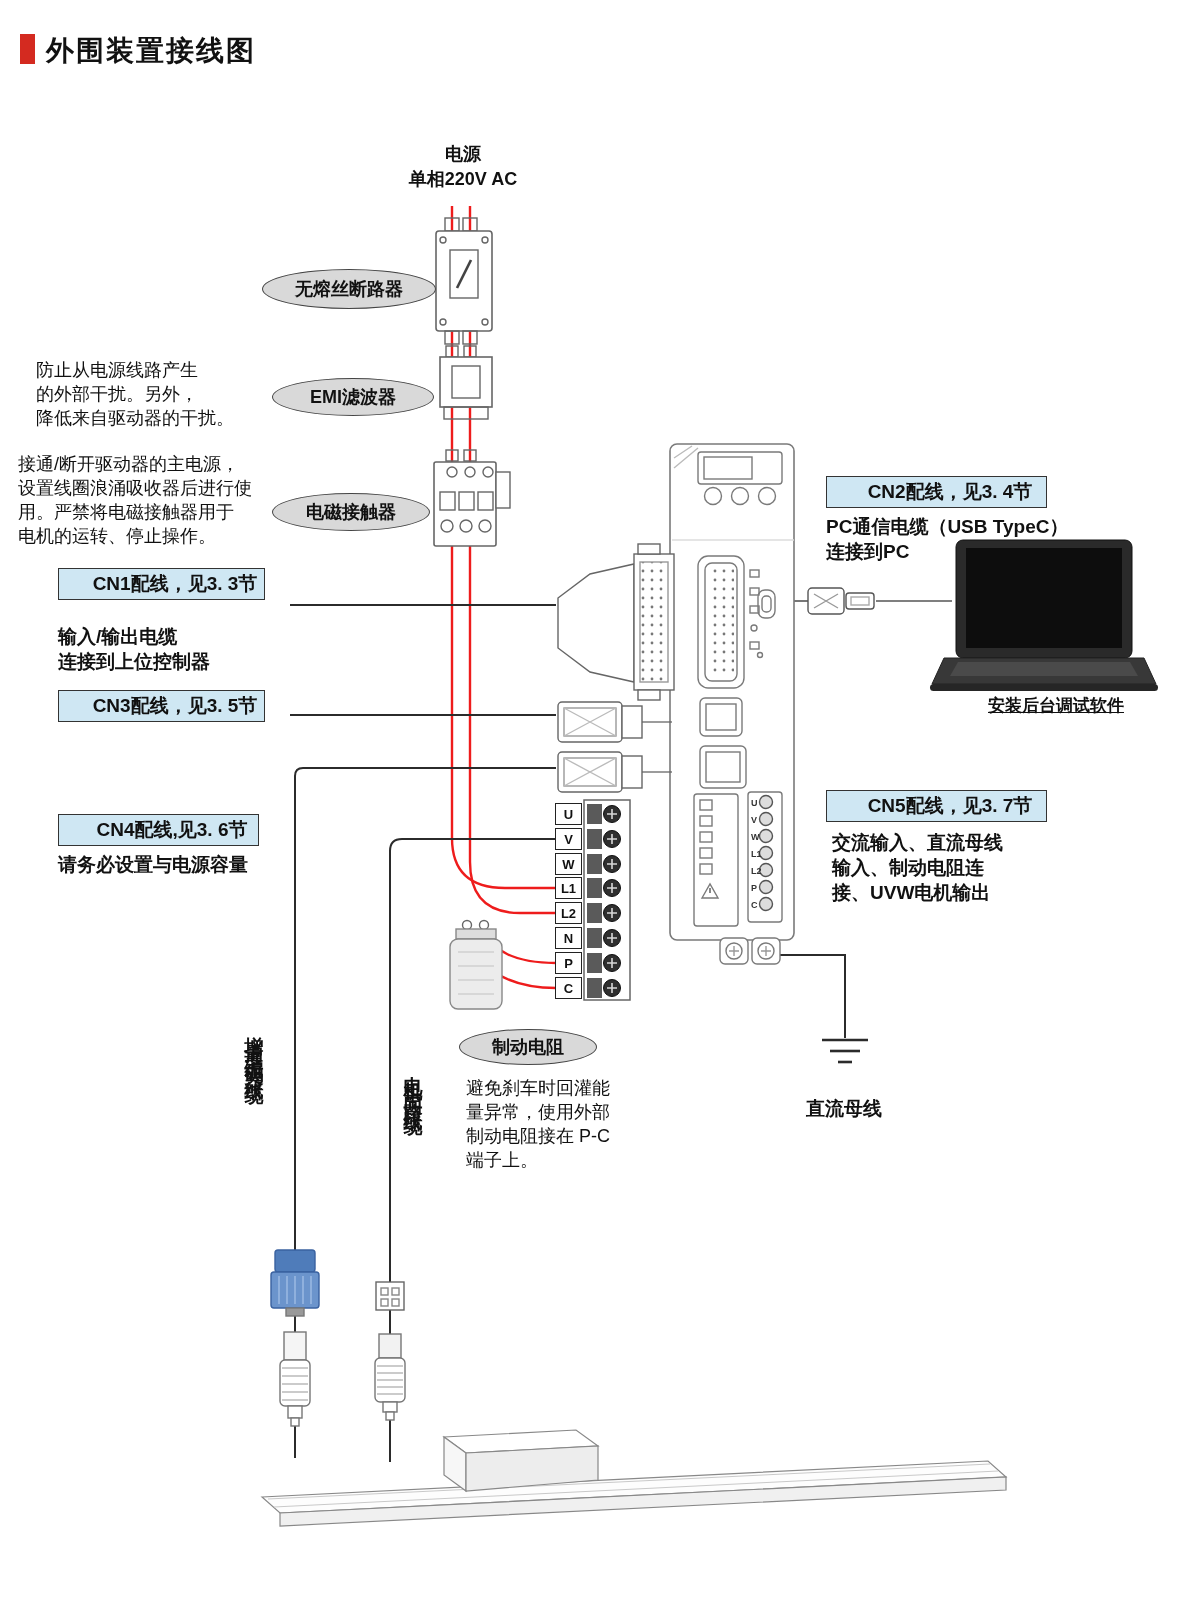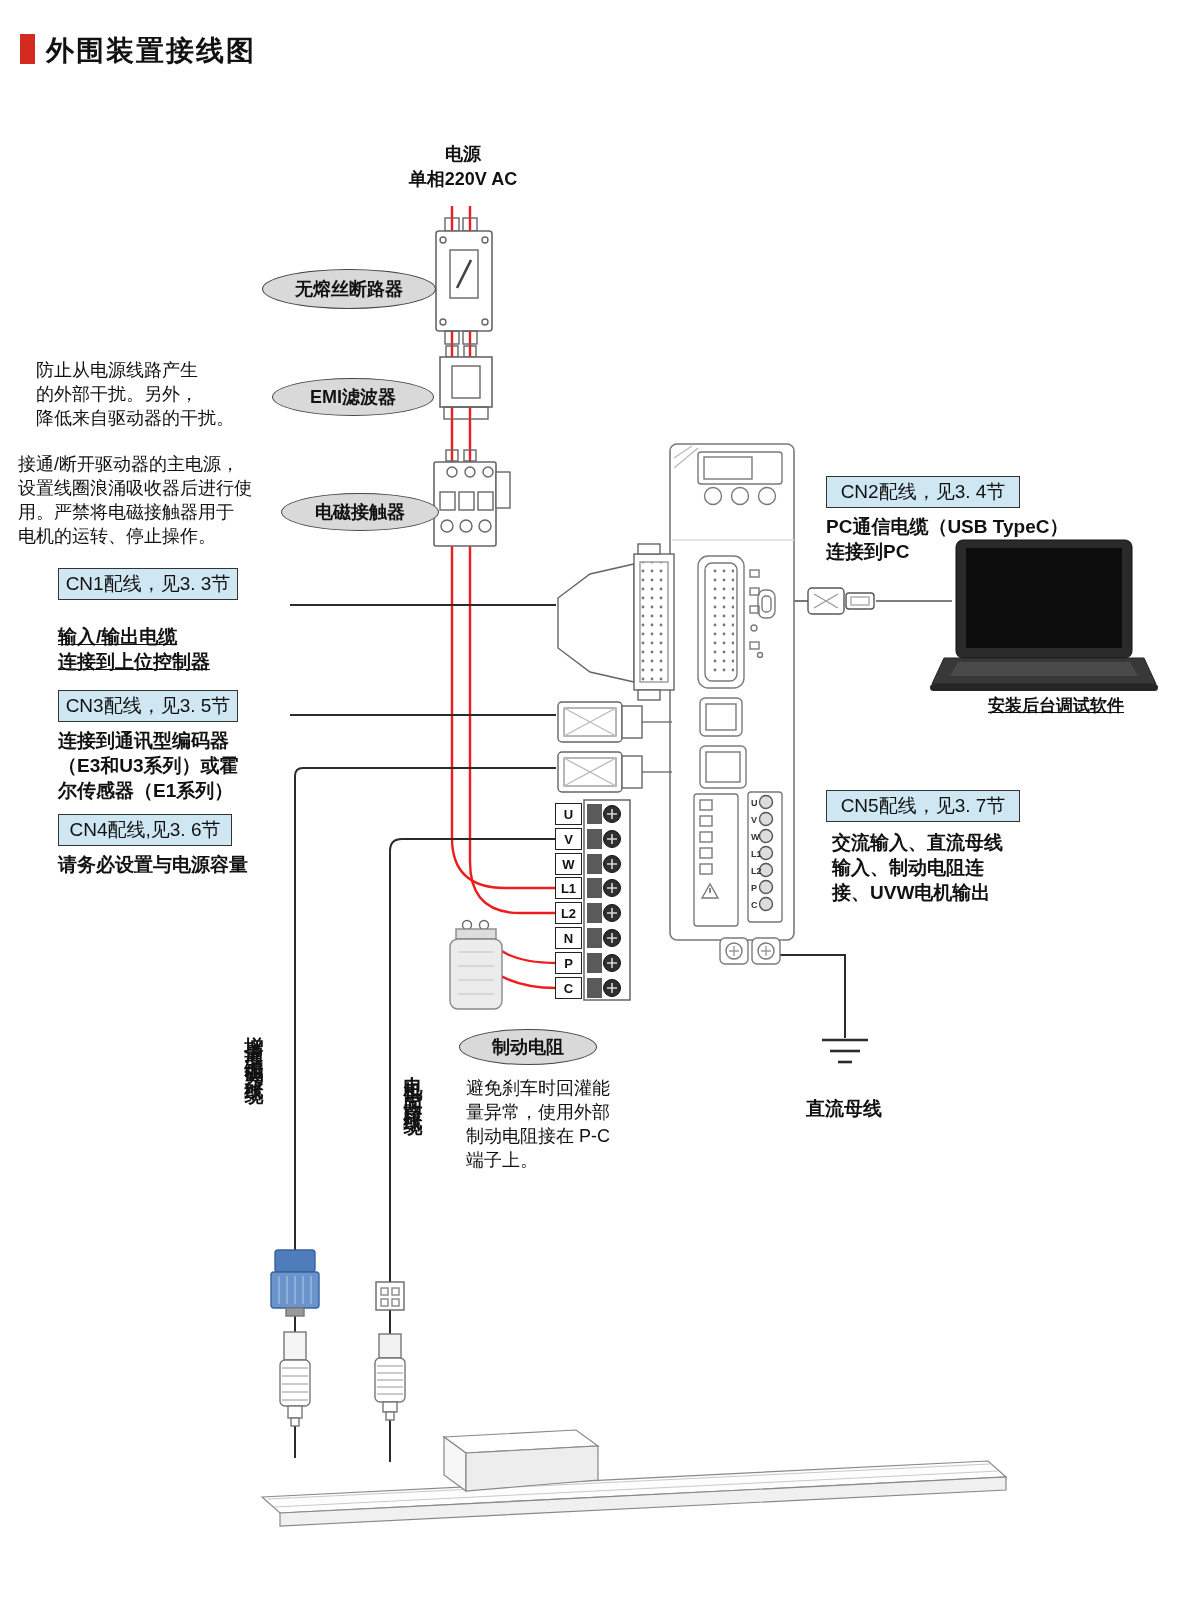--- a/index.html
+++ b/index.html
@@ -17,21 +17,21 @@
   }
   #art{position:absolute;left:0;top:0;}
   .txt{position:absolute;white-space:nowrap;}
   .ml{white-space:pre-line;}
   .title{font-size:28px;font-weight:bold;letter-spacing:2px;}
   .title-marker{position:absolute;background:var(--accent-red);}
   .note{font-size:18px;line-height:24px;font-weight:500;}
   .cn-box{
     position:absolute;background:var(--cn-box-bg);border:1px solid var(--cn-box-border);
     display:flex;align-items:center;justify-content:center;
-    font-size:19px;font-weight:normal;white-space:nowrap;
+    font-size:19px;font-weight:bold;white-space:nowrap;padding-left:27px;
   }
   .cn-desc{font-size:19px;font-weight:600;line-height:25px;}
   .ellipse{
     position:absolute;background:var(--ellipse-bg);border:1.5px solid #444;border-radius:50%;
     display:flex;align-items:center;justify-content:center;font-size:18px;font-weight:bold;
   }
   .term-label{
     position:absolute;width:27px;height:22px;background:#fff;border:1.5px solid #222;
     box-sizing:border-box;display:flex;align-items:center;justify-content:center;
     font-size:13px;font-weight:bold;
@@ -295,31 +295,28 @@
 量异常，使用外部
 制动电阻接在 P-C
 端子上。</div>
   <div class="txt note ml" style="left:18px;top:452px;">接通/断开驱动器的主电源，
 设置线圈浪涌吸收器后进行使
 用。严禁将电磁接触器用于
 电机的运转、停止操作。</div>
 
   <div class="ellipse" style="left:262px;top:269px;width:172px;height:38px;">无熔丝断路器</div>
   <div class="ellipse" style="left:272px;top:378px;width:160px;height:36px;">EMI滤波器</div>
-  <div class="ellipse" style="left:281px;top:493px;width:156px;height:36px;">电磁接触器</div>
+  <div class="ellipse" style="left:272px;top:493px;width:156px;height:36px;">电磁接触器</div>
   <div class="ellipse" style="left:459px;top:1029px;width:136px;height:34px;">制动电阻</div>
 
   <div class="cn-box" style="left:58px;top:568px;width:178px;height:30px;">CN1配线，见3. 3节</div>
-  <div class="txt cn-desc ml" style="left:58px;top:624px;text-decoration:underline;">输入/输出电缆
+  <div class="txt cn-desc ml" style="left:58px;top:624px;">输入/输出电缆
 连接到上位控制器</div>
 
   <div class="cn-box" style="left:58px;top:690px;width:178px;height:30px;">CN3配线，见3. 5节</div>
-  <div class="txt cn-desc ml" style="left:58px;top:728px;">连接到通讯型编码器
-（E3和U3系列）或霍
-尔传感器（E1系列）</div>
 
   <div class="cn-box" style="left:58px;top:814px;width:172px;height:30px;">CN4配线,见3. 6节</div>
   <div class="txt cn-desc ml" style="left:58px;top:852px;">请务必设置与电源容量</div>
 
   <div class="cn-box" style="left:826px;top:476px;width:192px;height:30px;">CN2配线，见3. 4节</div>
   <div class="txt cn-desc ml" style="left:826px;top:514px;">PC通信电缆（USB TypeC）
 连接到PC</div>
 
   <div class="cn-box" style="left:826px;top:790px;width:192px;height:30px;">CN5配线，见3. 7节</div>
   <div class="txt cn-desc ml" style="left:832px;top:830px;">交流输入、直流母线

